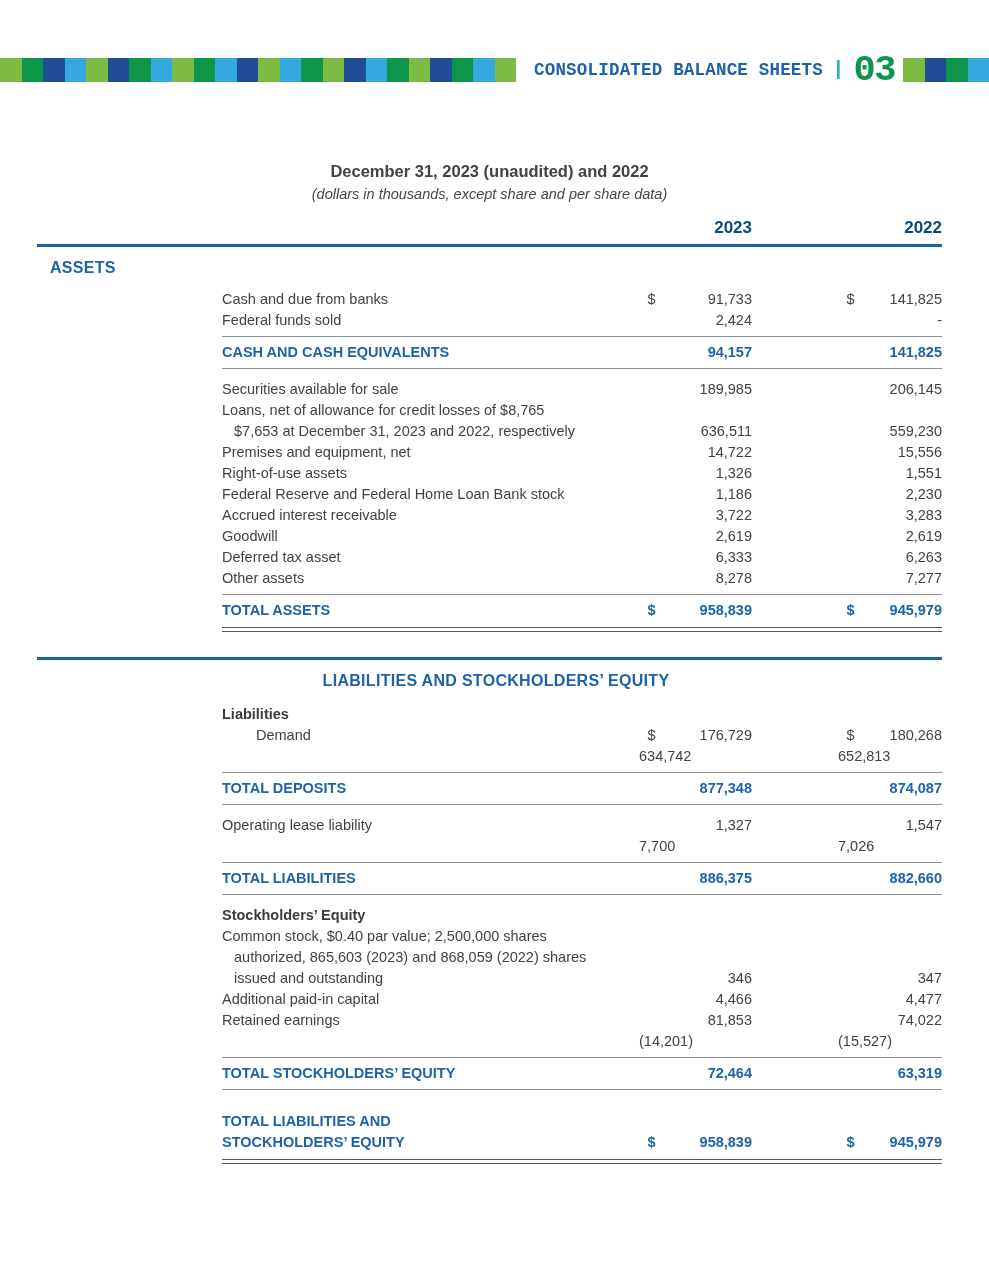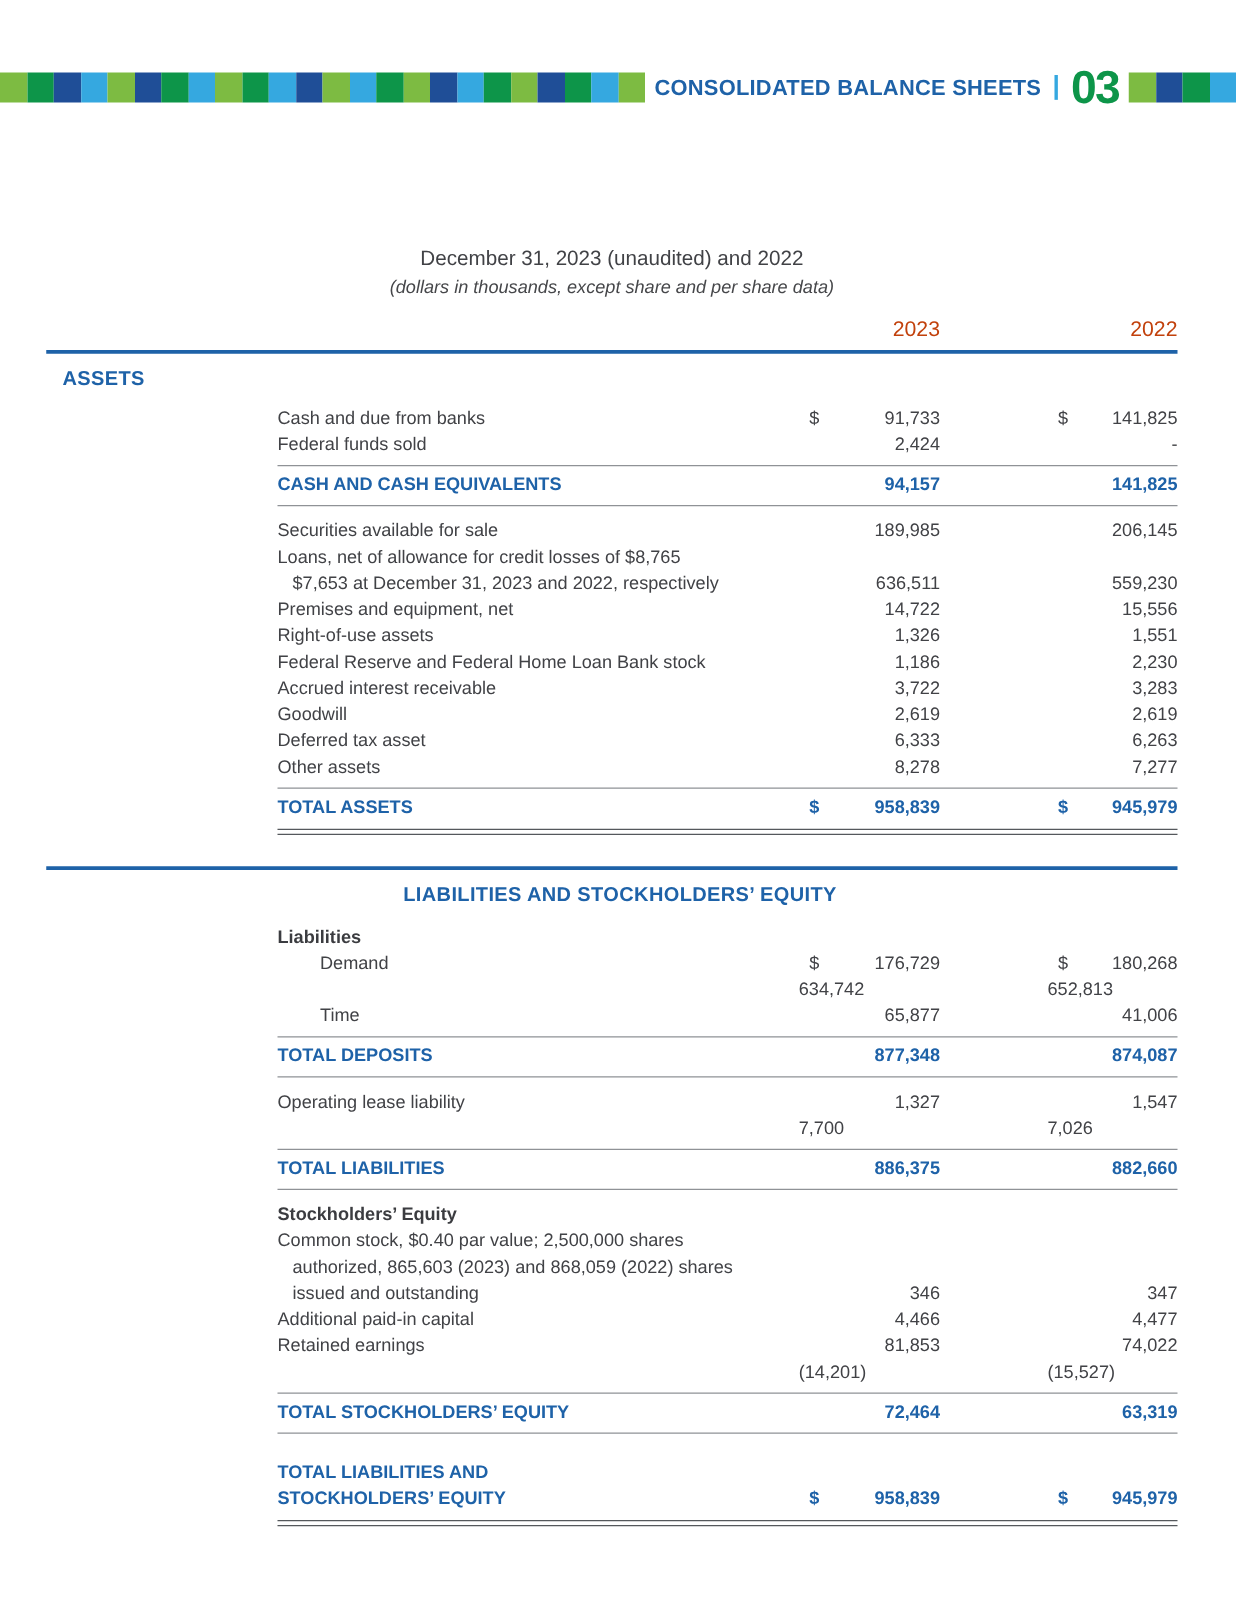--- a/index.html
+++ b/index.html
@@ -3,30 +3,30 @@
 <meta charset="utf-8">
 <style>
   html,body { margin:0; padding:0; }
   body {
     width:989px; height:1280px; position:relative;
     background:#ffffff; overflow:hidden;
     font-family:"Liberation Sans", sans-serif;
     -webkit-font-smoothing:antialiased;
   }
   
-  .strip-row { position:absolute; top:58px; left:0; right:0; height:24px; display:flex; align-items:flex-start; }
+  .strip-row { position:absolute; top:58px; left:0; right:0; height:24px; display:flex; align-items:flex-start;font-family:Liberation Mono, monospace; }
   .squares { display:flex; height:24px; flex:none; }
   .sq { width:21.5px; height:24px; flex:none; }
   .header-text { display:flex; align-items:center; margin-left:auto; padding:0 8px 0 6px; gap:9px; white-space:nowrap; }
   .header-title { font-weight:800; font-size:17.5px; letter-spacing:.2px; }
   .header-sep   { font-weight:700; font-size:21px; transform:translateY(-1px); }
   .header-num   { font-weight:800; font-size:37px; line-height:24px; letter-spacing:-1.5px; }
   
   .sheet { position:absolute; top:162px; left:37px; width:905px; font-size:14.5px; color:#414246; }
-  .doc-title    { text-align:center; font-weight:400; font-size:16.5px;margin-top:36px; }
+  .doc-title    { text-align:center; font-weight:700; font-size:16.5px; }
   .doc-subtitle { text-align:center; font-style:italic; font-size:14.5px; color:#46474a; margin-top:5px; }
   .blocks { margin-top:15px; }
   .heading { margin-left:13px; font-weight:700; font-size:16px; letter-spacing:.3px; padding-top:12px; }
   .row { display:grid; grid-template-columns:1fr 25px 88px 86px 25px 79px; margin-left:185px; line-height:21px; }
   .row > div { align-self:end; }
   .row .lab  { padding-right:6px; }
   .row .lab.ind1 { padding-left:34px; }
   .row .lab.indw { padding-left:12px; }
   .row .dol { text-align:center; }
   .row .val { text-align:right; }
@@ -77,21 +77,21 @@
       <div class="sq" style="background: rgb(31, 78, 151);"></div>
       <div class="sq" style="background: rgb(13, 149, 73);"></div>
       <div class="sq" style="background: rgb(53, 168, 224);"></div>
     </div>
 </div>
 
 <div class="sheet">
   <div class="doc-title">December 31, 2023 (unaudited) and 2022</div>
   <div class="doc-subtitle">(dollars in thousands, except share and per share data)</div>
   <div class="blocks">
-      <div class="row years" style="color: #c2410c;">
+      <div class="row years" style="color: #0c4a6e; font-weight: bold;">
         <div class="lab"></div>
         <div class="dol"></div>
         <div class="val">2023</div>
         <div></div>
         <div class="dol"></div>
         <div class="val">2022</div>
       </div>
       <div class="hr-blue" style="background: rgb(30, 98, 168);"></div>
       <div class="heading" style="color: rgb(30, 98, 168);">ASSETS</div>
       <div style="height: 12px;"></div>
@@ -232,28 +232,20 @@
         <div class="dol">$</div>
         <div class="val">180,268</div>
       </div>
       <div class="row">
         <div class="dol"></div>
         <div class="val">634,742</div>
         <div></div>
         <div class="dol"></div>
         <div class="val">652,813</div>
       </div>
-      <div class="row">
-        <div class="lab ind1">Time</div>
-        <div class="dol"></div>
-        <div class="val">65,877</div>
-        <div></div>
-        <div class="dol"></div>
-        <div class="val">41,006</div>
-      </div>
       <div class="hr-thin"></div>
       <div class="row total" style="color: rgb(30, 98, 168);">
         <div class="lab">TOTAL DEPOSITS</div>
         <div class="dol"></div>
         <div class="val">877,348</div>
         <div></div>
         <div class="dol"></div>
         <div class="val">874,087</div>
       </div>
       <div class="hr-thin"></div>

